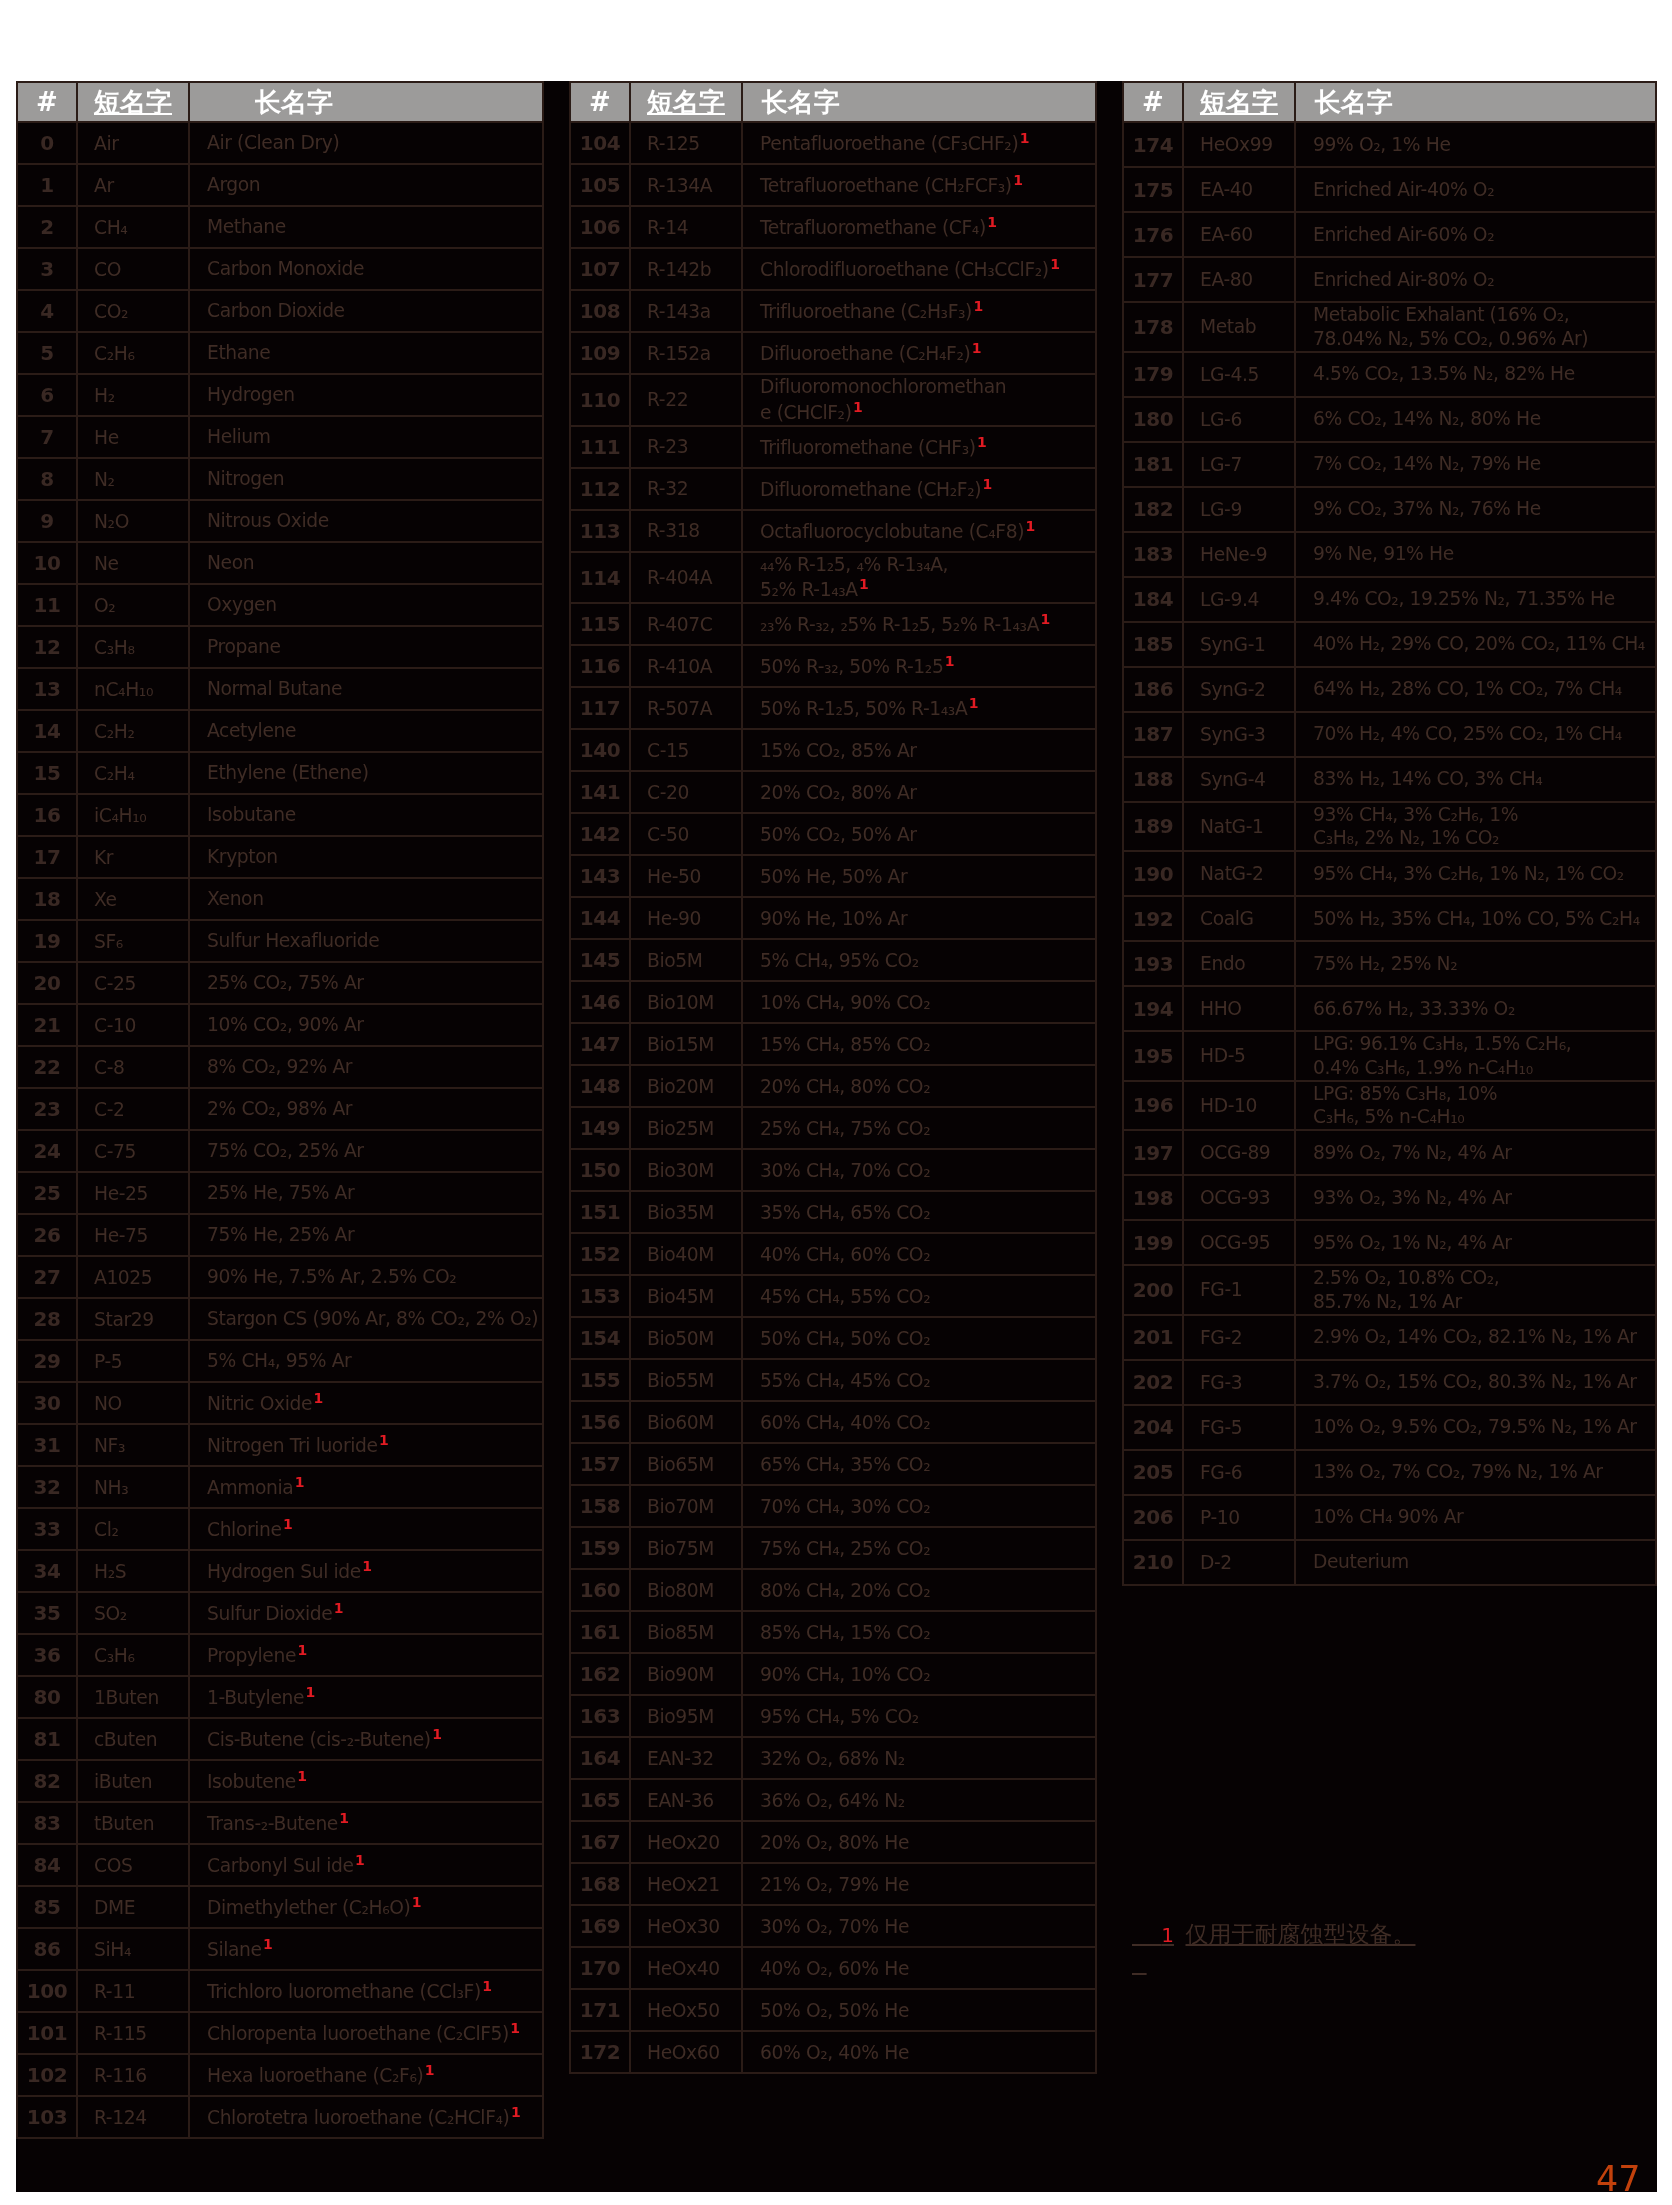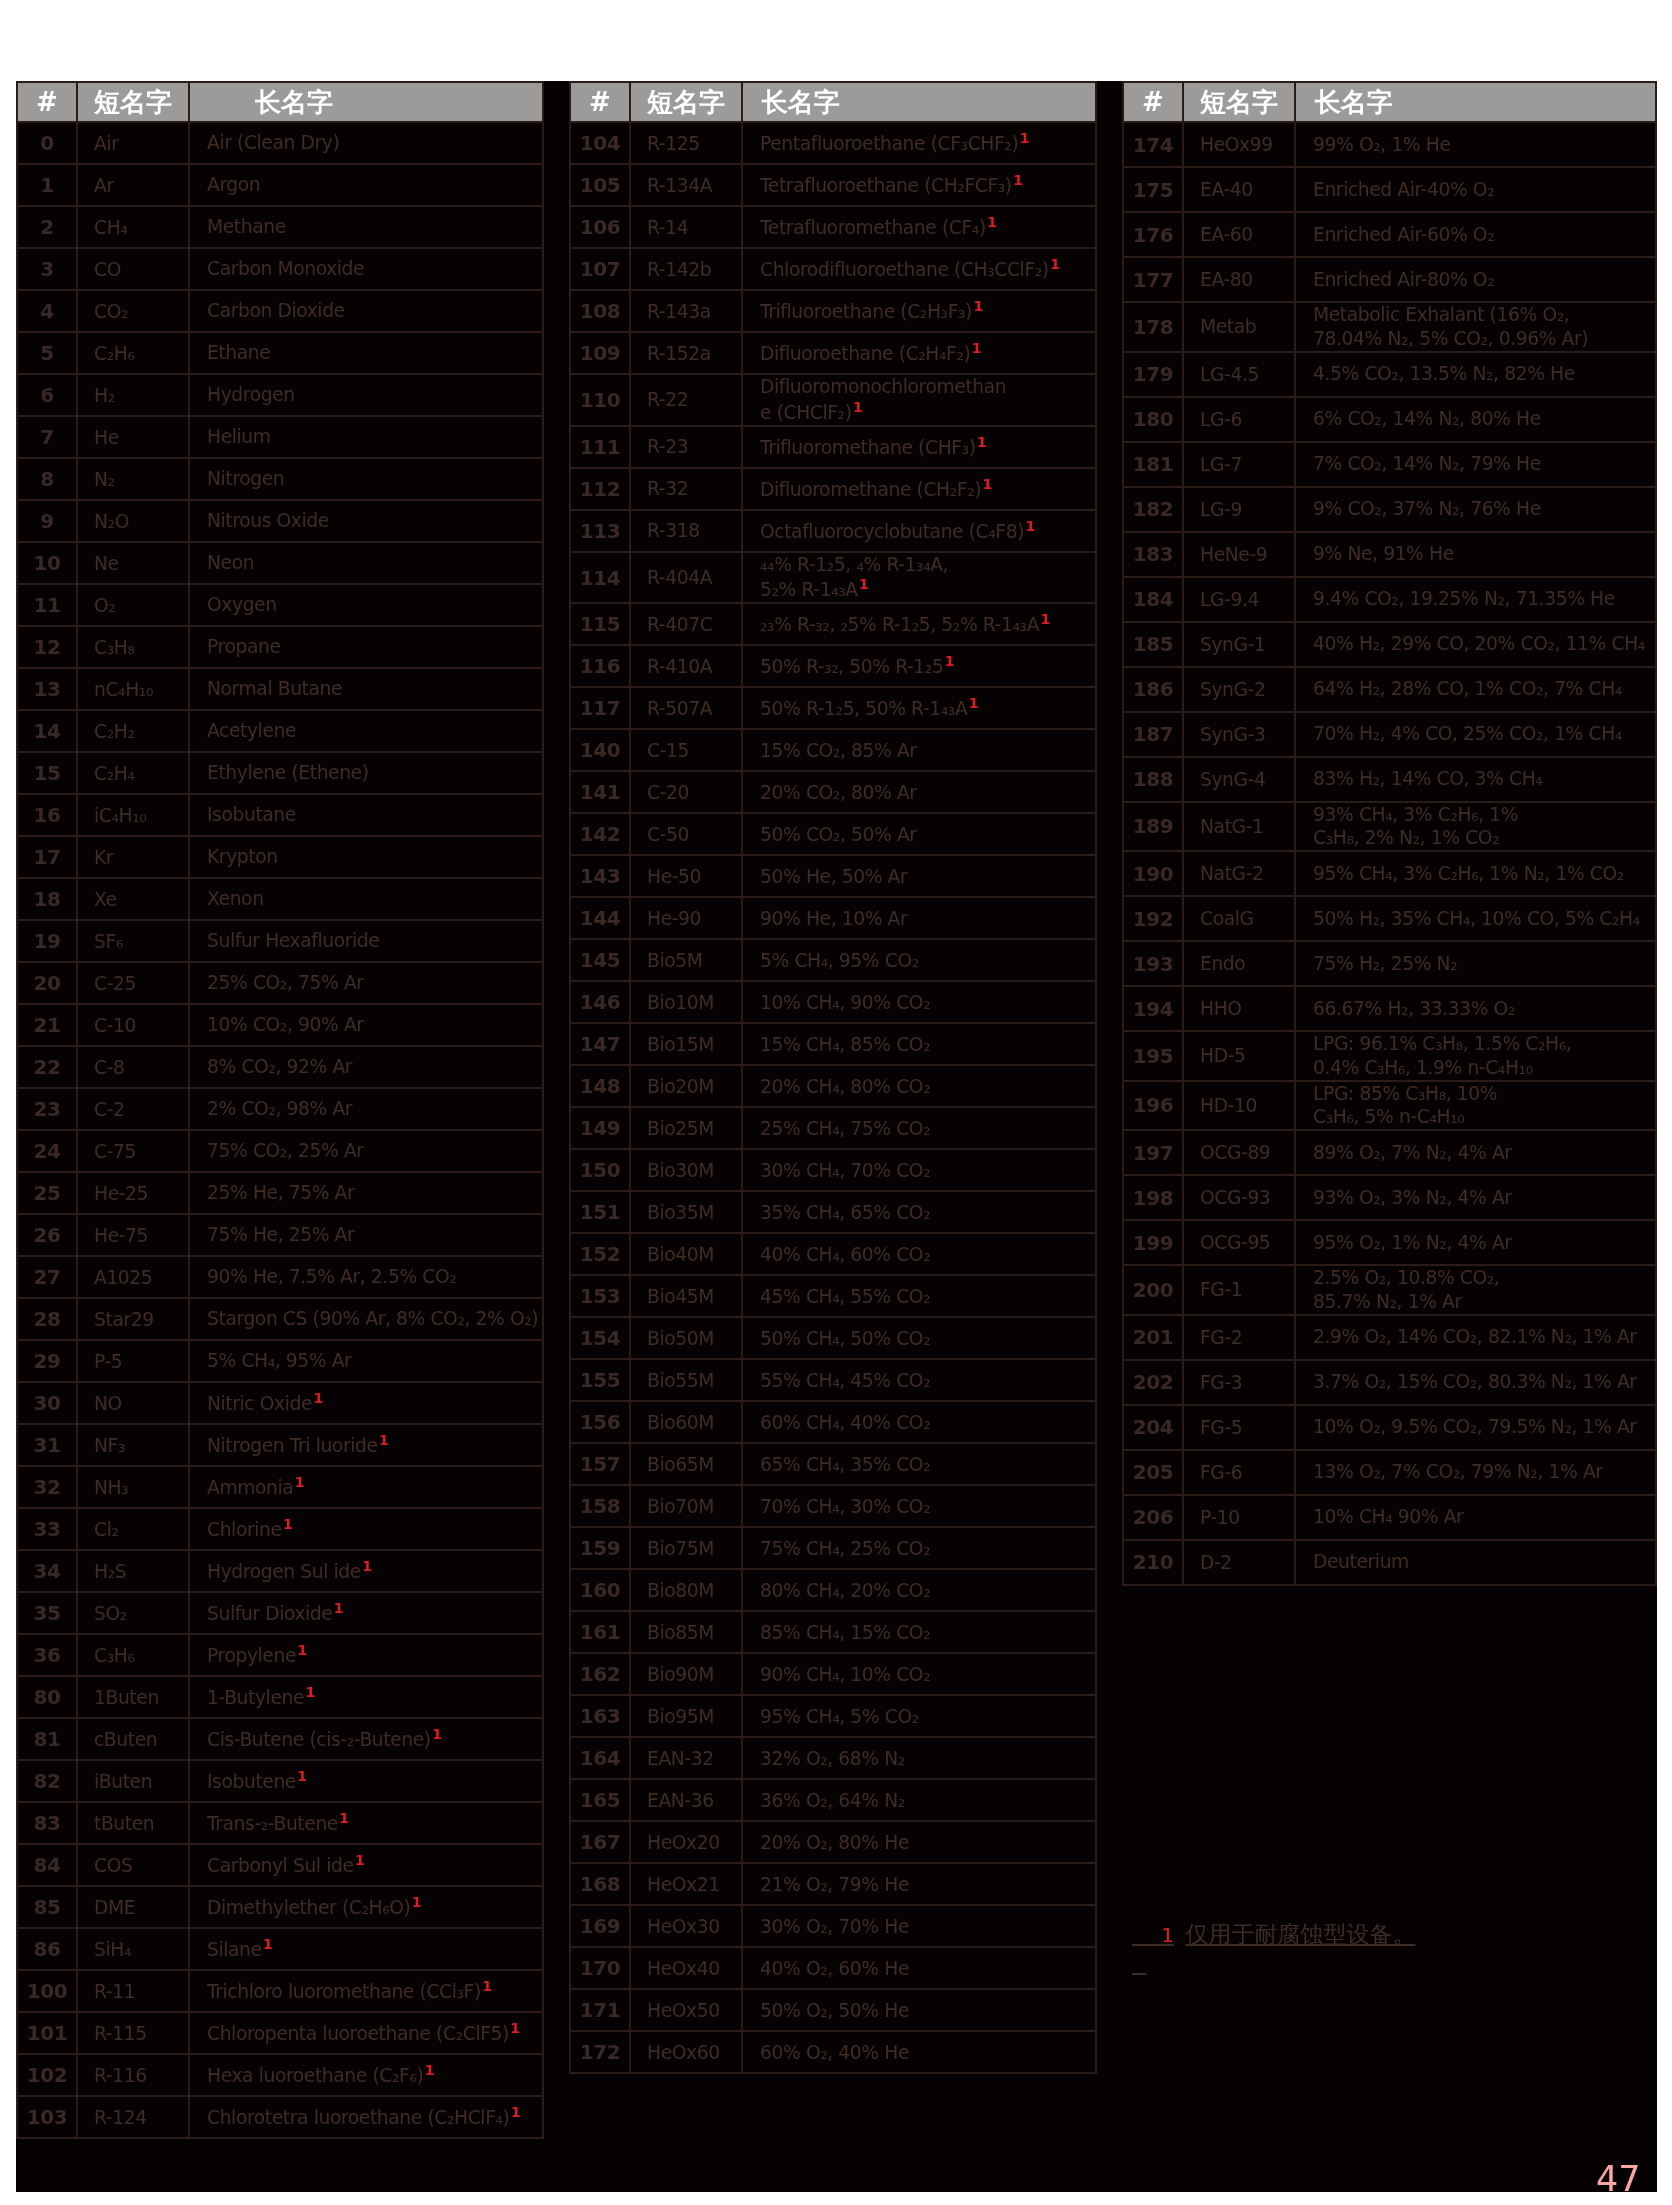--- a/index.html
+++ b/index.html
@@ -18,41 +18,41 @@
   .t1 { left:0;      width:528px; }
   .t2 { left:553px;  width:528px; }
   .t3 { left:1106px; width:535px; }
   table.gas-table { width:100%; border-collapse:collapse; table-layout:fixed; }
   .gas-table th, .gas-table td { border:2.2px solid #2b1c17; padding:0; }
   .gas-table thead th {
     background:#9c9b9a; color:#ffffff; font-weight:bold;
     font-size:26px; height:40px;
   }
   th.col-num  { width:60px;  text-align:center; }
-  th.col-short{ width:112px; text-align:left; padding-left:16px; }
+  th.col-short{ width:112px; text-align:left; padding-left:16px;text-decoration:underline; }
   th.col-long { text-align:left; padding-left:18.7px; }
   .t1 th.col-long { padding-left:65px; }
   .gas-table td { color:#3f2c25; font-size:18.7px; vertical-align:middle; letter-spacing:-0.4px; }
   .t1 td, .t2 td { height:42px; }
   .t3 td { height:45px; }
   td.row-num  { text-align:center; font-weight:bold; font-size:20px; color:#392823; }
   td.row-short{ padding-left:16px; white-space:pre; overflow:hidden; }
   td.row-long { padding-left:17px; padding-right:2.9px; white-space:pre; overflow:hidden; line-height:1.27; }
   .note-sup {
     color:#e11b23; font-weight:bold; font-size:0.75em;
     vertical-align:super; margin-left:1.4px; letter-spacing:0;
   }
   .footnote {
     position:absolute; left:1116px; top:1812px;
     font-size:23px; color:#3f2c25; white-space:pre;text-decoration:underline;
   }
   .footnote-marker { color:#e11b23; font-size:20px; margin-right:11.5px; }
   .page-number {
     position:absolute; left:1580px; top:2078px;
-    font-size:35px; color:#fca5a5;
+    font-size:35px; color:#c2410c;
   }
 </style>
 </head>
 <body>
 
 <div class="content">
 
   <section class="gas-table-wrap t1">
     <table class="gas-table">
       <thead>

